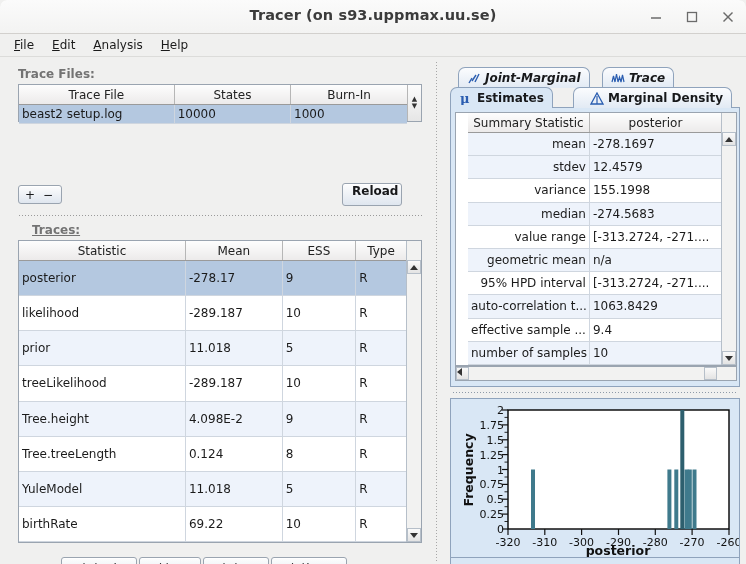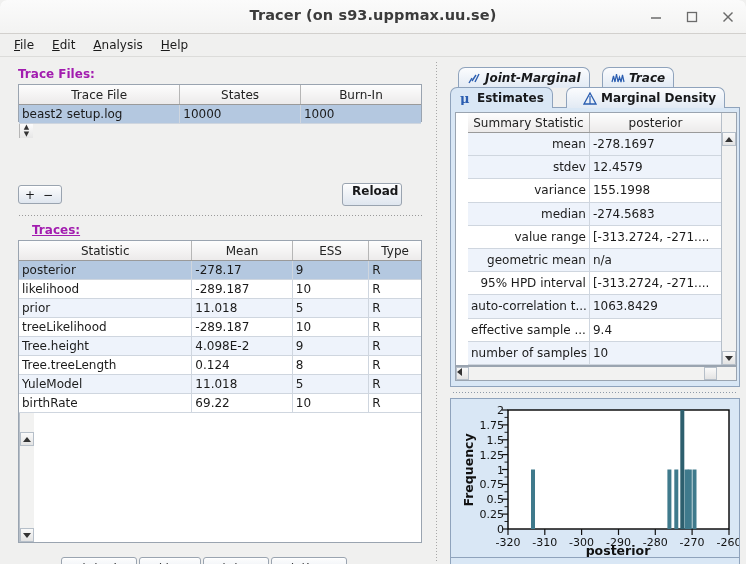--- a/index.html
+++ b/index.html
@@ -41,24 +41,24 @@
   .body{position:relative;height:509px;}
   .left{position:absolute;left:0;top:0;width:432px;height:509px;}
   .splitter{position:absolute;left:432px;top:0;width:10px;height:509px;background:#f0f0ef;}
   .splitter .dots{
     position:absolute;left:3px;top:4px;width:3px;height:501px;
     background-image:radial-gradient(#9a9a9a 40%, transparent 41%);
     background-size:3px 3px;opacity:.85;
   }
   .right{position:absolute;left:442px;top:0;width:304px;height:509px;}
 
-  .lbl{font-size:12px;font-weight:bold;color:#a21caf;}
-
-  
-  .tblwrap{border:1px solid #9aa4b0;background:#fff;box-sizing:border-box;flex-direction:column;}
+  .lbl{font-size:12px;font-weight:bold;color:#737373;}
+
+  
+  .tblwrap{border:1px solid #9aa4b0;background:#fff;box-sizing:border-box;}
   table.jt{border-collapse:collapse;width:100%;font-size:12px;table-layout:fixed;}
   table.jt th{
     background:linear-gradient(#fdfdfd,#eceaea);
     border-right:1px solid #b6b6b6;border-bottom:1px solid #9a9a9a;
     font-weight:normal;color:#222;height:19px;padding:0 4px;text-align:center;
   }
   table.jt th:last-child{border-right:none;}
   table.jt td{
     border-right:1px solid #cfd6df;border-bottom:1px solid #cfd6df;
     height:18px;padding:0 3px;color:#1b1b1b;white-space:nowrap;overflow:hidden;
@@ -307,21 +307,21 @@
 
       <div class="tabrow" style="position:absolute;left:8px;top:30px;width:290px;height:22px;z-index:3;">
         <div class="tab active" style="left:0;top:0;">
           <span class="tabico">
             <svg width="14" height="13">
                 <text x="1" y="11" font-size="13" fill="#2a5db0" font-family="DejaVu Serif, serif">μ</text>
               </svg>
           </span>
           <span>Estimates</span>
         </div>
-        <div class="tab" style="left:116px;top:0;padding-left:16px;">
+        <div class="tab" style="left:123px;top:0;padding-left:16px;">
           <span class="tabico">
             <svg width="14" height="13">
                 <polygon points="7,1 13,12 1,12" fill="none" stroke="#2a5db0" stroke-width="1.3"></polygon>
             <line x1="7" y1="4" x2="7" y2="12" stroke="#2a5db0" stroke-width="1.2"></line>
               </svg>
           </span>
           <span>Marginal Density</span>
         </div>
       </div>
 

